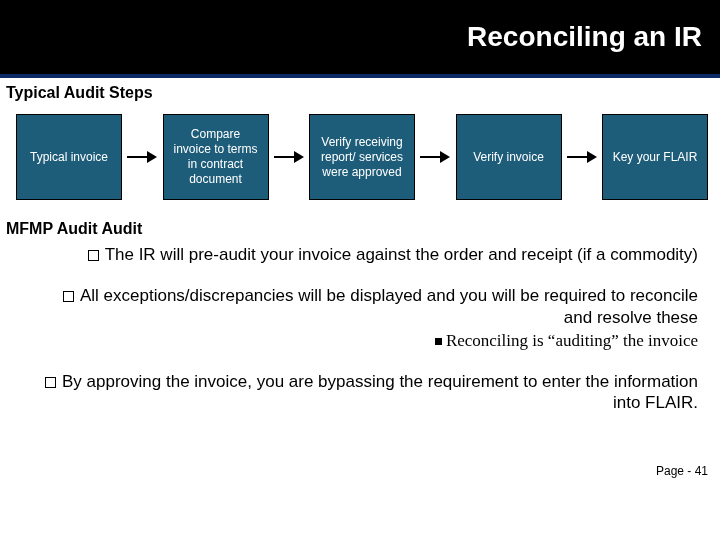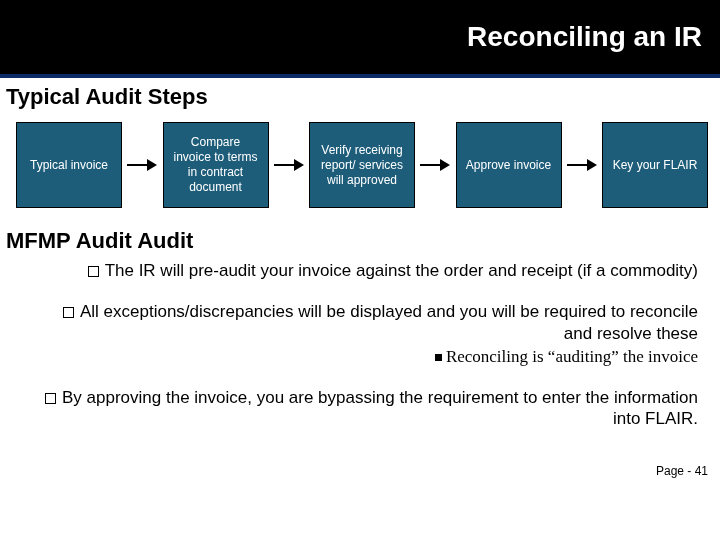--- a/index.html
+++ b/index.html
@@ -6,21 +6,21 @@
   html, body { width: 720px; height: 540px; font-family: Arial, Helvetica, sans-serif; background: #fff; color: #000; }
   .slide { width: 720px; height: 484px; position: relative; background: #fff; }
   .title-bar {
     width: 720px; height: 78px; background: #000;
     display: flex; align-items: center; justify-content: flex-end;
     padding-right: 18px;
     border-bottom: 4px solid #0b2a66;
   }
   .title-text { color: #fff; font-size: 28px; font-weight: bold; }
   .section-heading {
-    font-size: 22px; font-weight: bold; color: #000;
+    font-size: 16px; font-weight: bold; color: #000;
     padding: 6px 6px 2px 6px;
   }
   .flow-row {
     display: flex; align-items: center; justify-content: space-between;
     padding: 10px 12px 14px 16px;
   }
   .flow-box {
     background: #1d5d7a;
     border: 1.5px solid #000;
     color: #fff;
@@ -82,28 +82,28 @@
           <polygon points="20,2 30,8 20,14" fill="#000"></polygon>
         </svg>
     </div>
     <div class="flow-box">Compare invoice to terms in contract document</div>
     <div class="arrow">
       <svg width="30" height="16" viewBox="0 0 30 16">
           <line x1="0" y1="8" x2="20" y2="8" stroke="#000" stroke-width="2"></line>
           <polygon points="20,2 30,8 20,14" fill="#000"></polygon>
         </svg>
     </div>
-    <div class="flow-box">Verify receiving report/ services will approved</div>
+    <div class="flow-box">Verify receiving report/ services were approved</div>
     <div class="arrow">
       <svg width="30" height="16" viewBox="0 0 30 16">
           <line x1="0" y1="8" x2="20" y2="8" stroke="#000" stroke-width="2"></line>
           <polygon points="20,2 30,8 20,14" fill="#000"></polygon>
         </svg>
     </div>
-    <div class="flow-box">Approve invoice</div>
+    <div class="flow-box">Verify invoice</div>
     <div class="arrow">
       <svg width="30" height="16" viewBox="0 0 30 16">
           <line x1="0" y1="8" x2="20" y2="8" stroke="#000" stroke-width="2"></line>
           <polygon points="20,2 30,8 20,14" fill="#000"></polygon>
         </svg>
     </div>
     <div class="flow-box">Key your FLAIR</div>
   </div>
 
   <div class="section-heading">MFMP Audit Audit</div>

